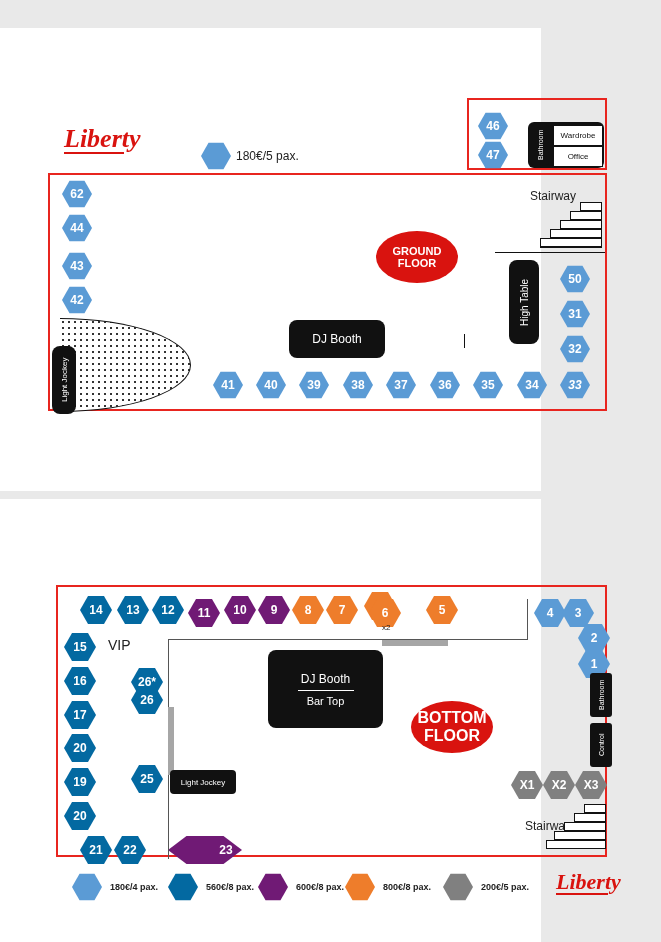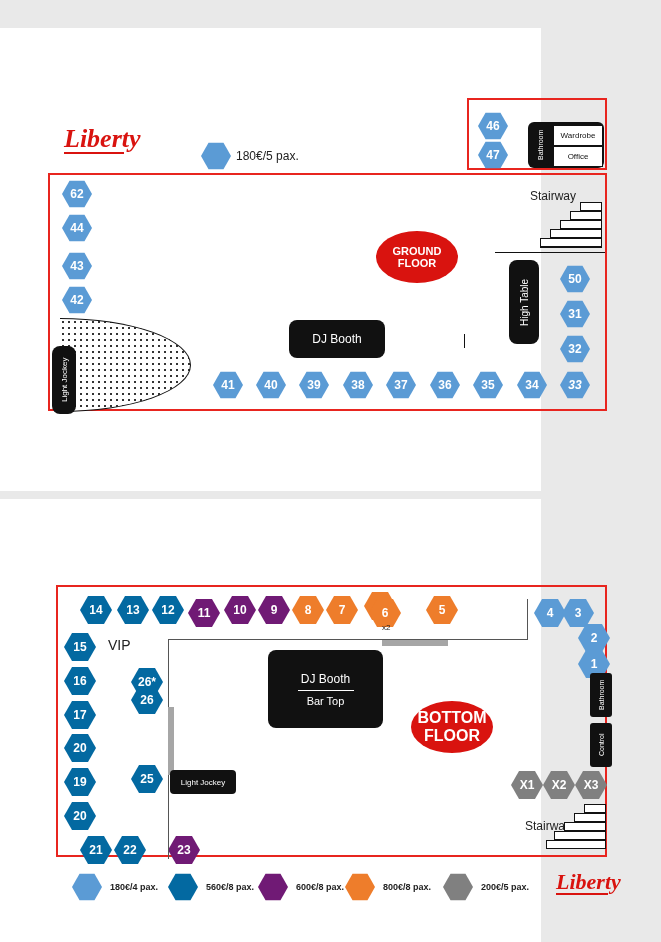--- a/index.html
+++ b/index.html
@@ -164,21 +164,21 @@
     <div class="hex purple lg" style="left:64px;top:234px;">20</div>
     <div class="hex purple lg" style="left:64px;top:268px;">19</div>
     <div class="hex purple lg" style="left:64px;top:302px;">20</div>
     <div class="hex purple lg" style="left:80px;top:336px;">21</div>
     <div class="hex purple lg" style="left:114px;top:336px;">22</div>
 
     <div class="plain" style="left:108px;top:138px;font-size:14px;">VIP</div>
     <div class="hex purple lg" style="left:131px;top:168px;">26*</div>
     <div class="hex purple lg" style="left:131px;top:186px;">26</div>
     <div class="hex purple lg" style="left:131px;top:265px;">25</div>
-    <div class="hex yellow lg" style="left:168px;top:336px;">23</div>
+    <div class="hex yellow lg" style="left:168px;top:336px;padding-left:42px;">23</div>
 
     <div class="line" style="left:168px;top:140px;width:1px;height:220px;"></div>
     <div class="line" style="left:168px;top:140px;width:360px;height:1px;"></div>
     <div class="line" style="left:527px;top:100px;width:1px;height:40px;"></div>
     <div class="greybar" style="left:168px;top:208px;width:6px;height:68px;"></div>
     <div class="greybar" style="left:382px;top:141px;width:66px;height:6px;"></div>
 
     <div class="blackbox" style="left:268px;top:151px;width:115px;height:78px;flex-direction:column;gap:4px;">
       <span style="font-size:12px;">DJ Booth</span>
       <span style="display:block;width:56px;height:1px;background:#fff;"></span>

